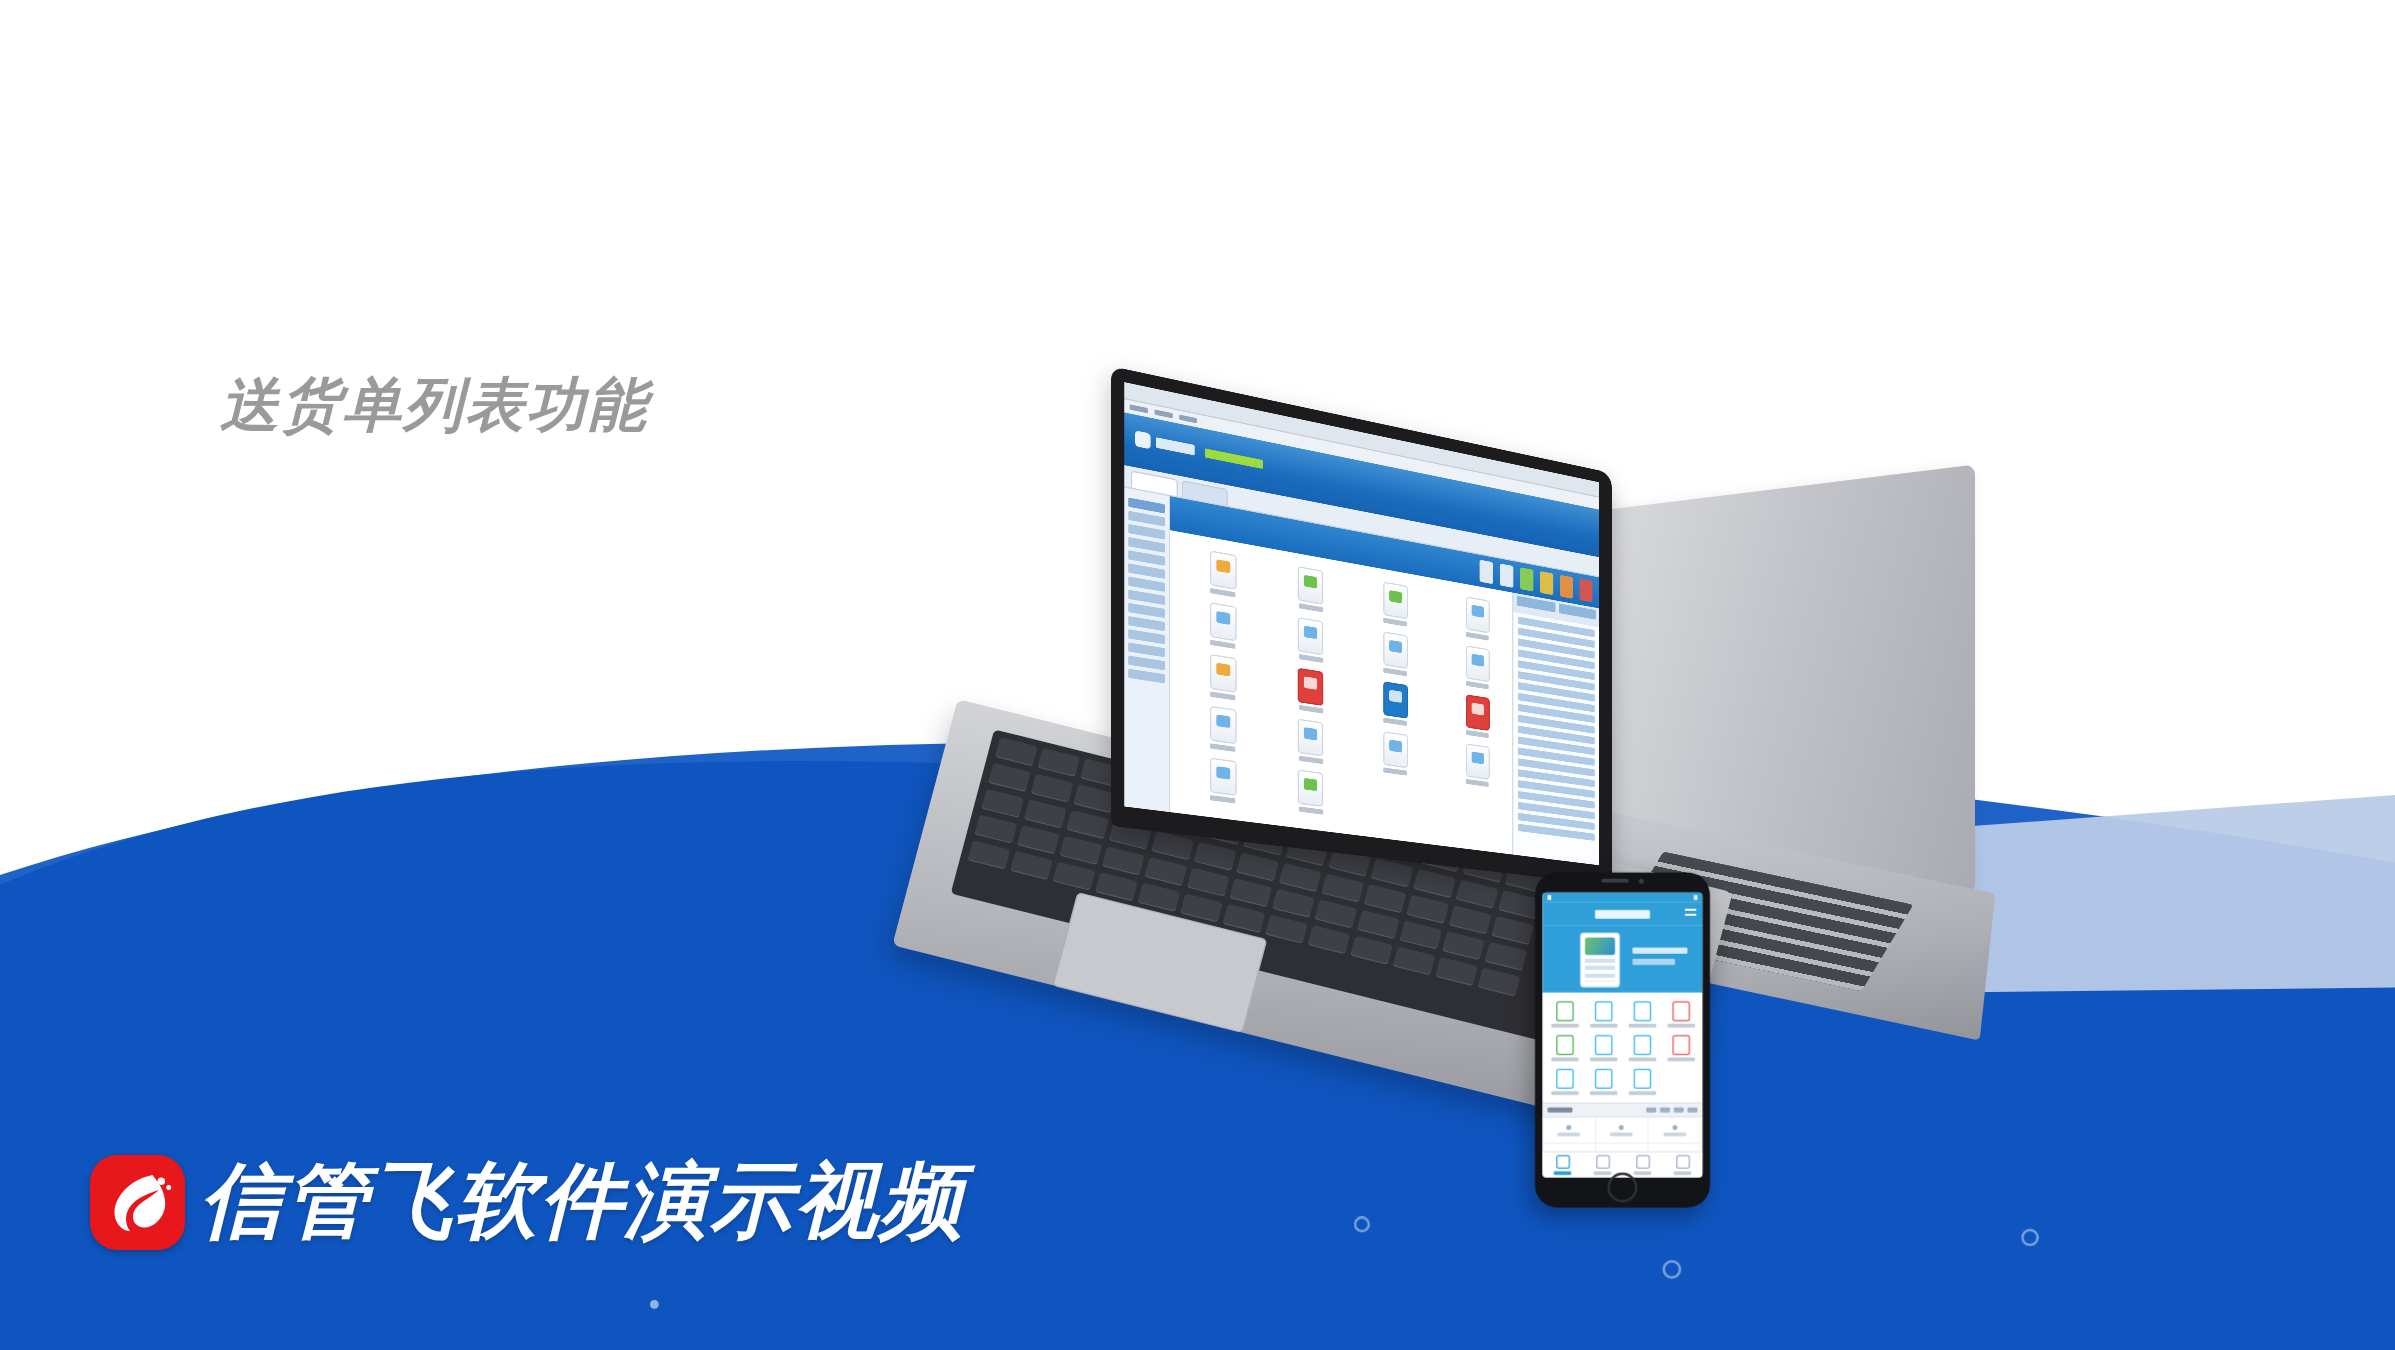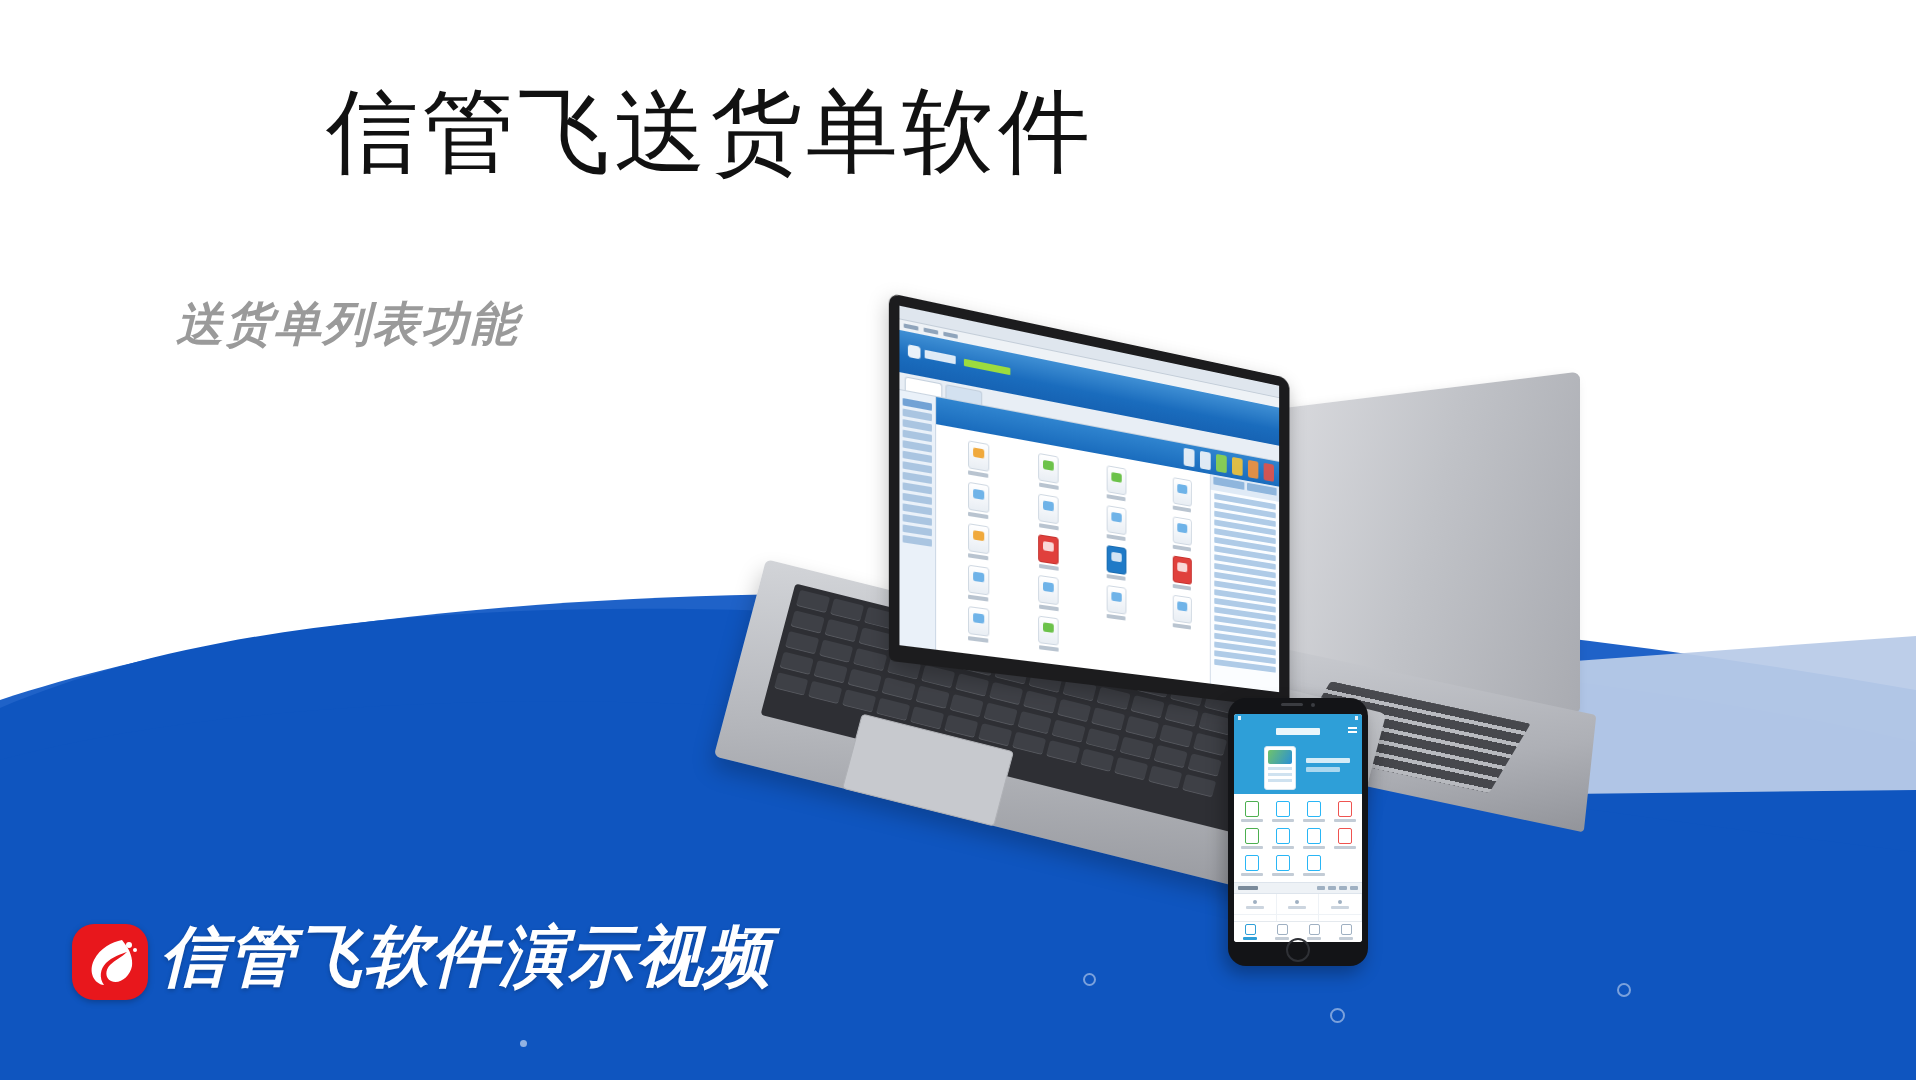--- a/index.html
+++ b/index.html
@@ -49,21 +49,21 @@
   }
   .sub-line.indent{padding-left:84px;}
   #brand-logo{
     position:absolute;left:72px;top:924px;
     width:76px;height:76px;border-radius:22px;
     background:#e8171c;
     box-shadow:0 2px 6px rgba(0,0,0,.25);
   }
   #brand-name{
     position:absolute;left:160px;top:920px;
-    font-family:Liberation Mono, monospace;
+    font-family:Liberation Serif, serif;
     font-weight:700;font-style:italic;
     font-size:66px;line-height:84px;
     color:#ffffff;letter-spacing:2px;
     white-space:nowrap;
     text-shadow:0 2px 4px rgba(0,0,0,.22);
   }
   #tagline{
     position:absolute;left:754px;top:955px;
     font-family:"Liberation Sans","DejaVu Sans",sans-serif;
     font-weight:700;font-style:italic;
@@ -276,21 +276,20 @@
   <svg class="wave-layer" viewBox="0 0 1916 1080" preserveAspectRatio="none">
 
     <path d="M0,700 C420,560 1180,560 1916,690 L1916,1080 L0,1080 Z" fill="#1f62c8"></path>
 
     <path d="M0,708 C260,598 640,586 1200,640 C1500,668 1740,700 1916,742 L1916,1080 L0,1080 Z" fill="#0f55bf"></path>
 
     <path d="M880,712 L1916,636 L1916,790 L1030,800 Z" fill="#b9cbe8" opacity="0.95"></path>
     <path d="M0,760 C300,680 760,690 1120,742 C1420,786 1700,826 1916,852 L1916,1080 L0,1080 Z" fill="#0f55bf"></path>
   </svg>
 
-  <div id="title">信管飞送货单软件</div>
 
   <div id="subtitle">
     <div class="sub-line indent">送货单列表功能</div>
   </div>
 
   <div id="devices">
 
     <div class="laptop-back-lid"></div>
     <div class="laptop-back-base"></div>
     <div class="laptop-back-keys"></div>

